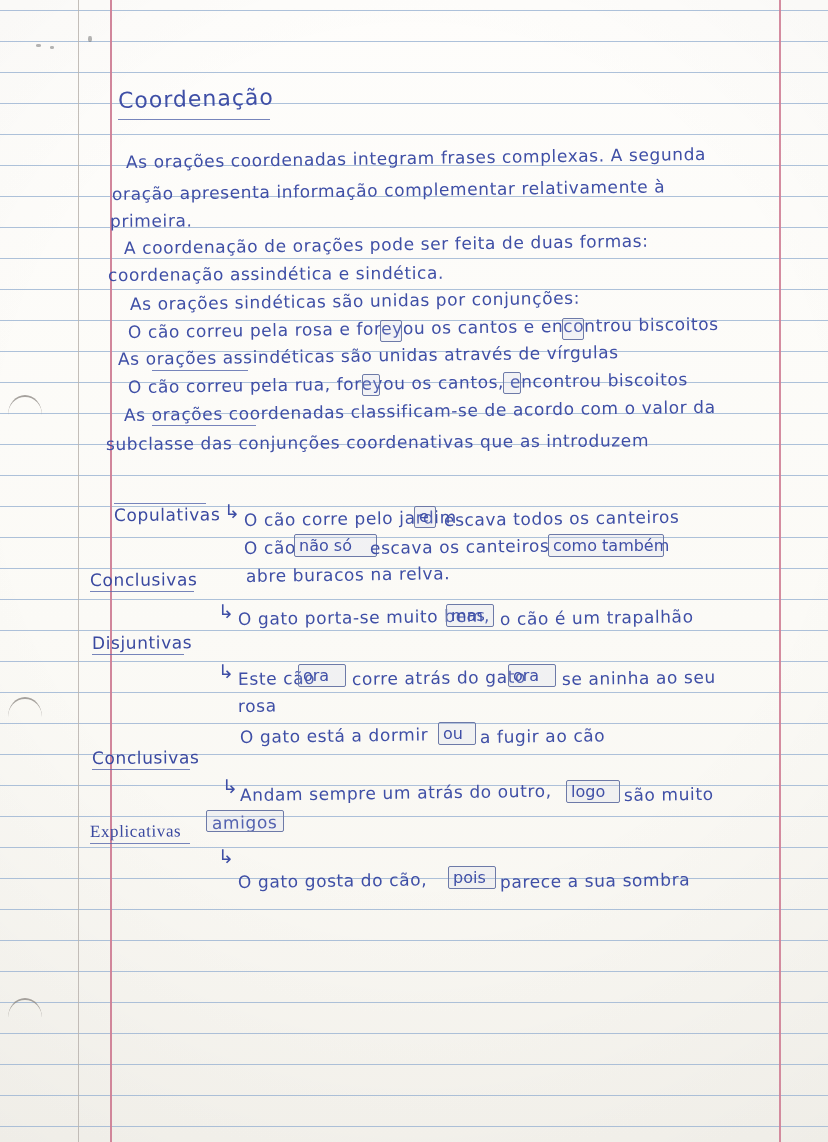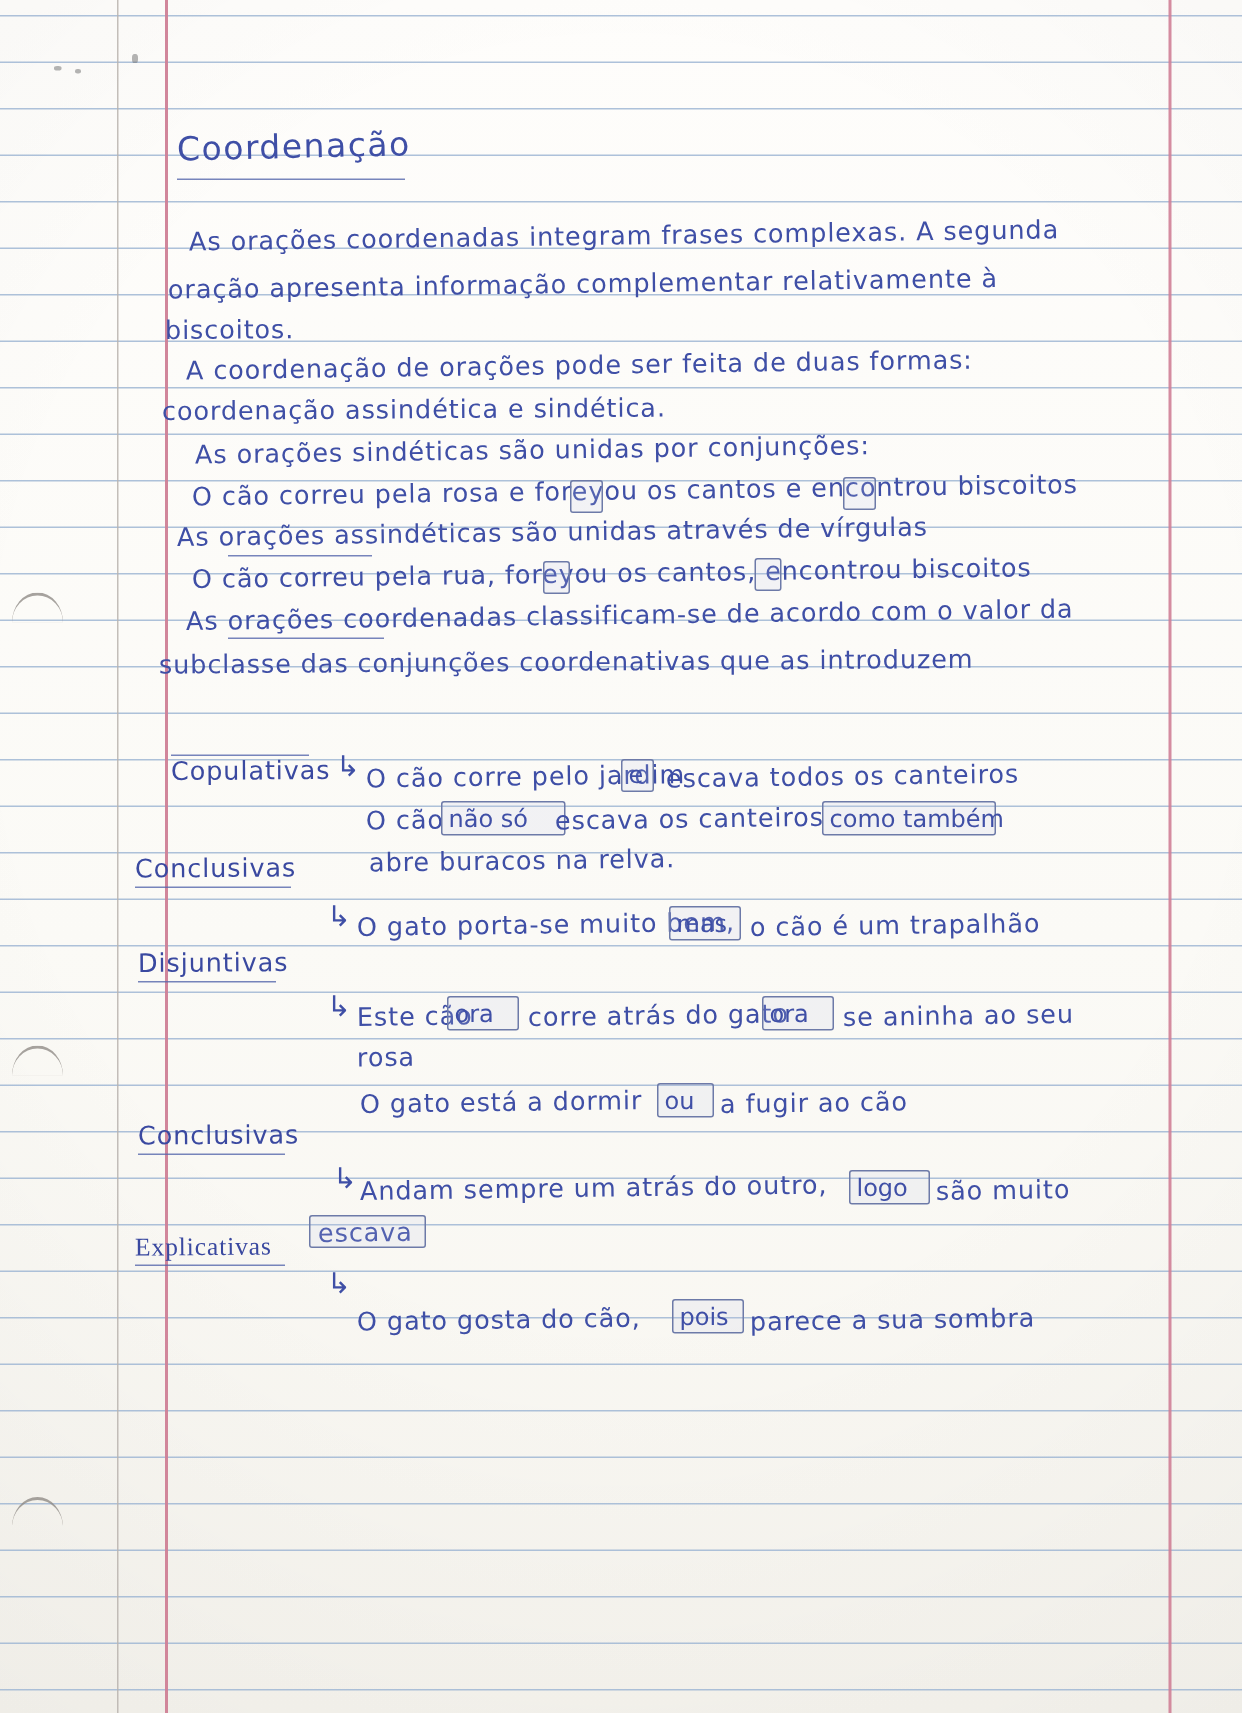--- a/index.html
+++ b/index.html
@@ -207,21 +207,21 @@
   <div class="speck" style="left:50px; top:46px; width:4px; height:3px;"></div>
   <div class="speck" style="left:88px; top:36px; width:4px; height:6px;"></div>
 
   <div class="ink">
 
     <div class="hw title tilt2" style="left:118px; top:88px;">Coordenação</div>
     <div class="uline" style="left:118px; top:119px; width:152px;"></div>
 
     <div class="hw body tilt1" style="left:126px; top:152px;">As orações coordenadas integram frases complexas. A segunda</div>
     <div class="hw body tilt1" style="left:112px; top:184px;">oração apresenta informação complementar relativamente à</div>
-    <div class="hw body tilt3" style="left:110px; top:211px;">biscoitos.</div>
+    <div class="hw body tilt3" style="left:110px; top:211px;">primeira.</div>
 
     <div class="hw body tilt1" style="left:124px; top:238px;">A coordenação de orações pode ser feita de duas formas:</div>
     <div class="hw body tilt3" style="left:108px; top:265px;">coordenação assindética e sindética.</div>
 
     <div class="hw body tilt1" style="left:130px; top:294px;">As orações sindéticas são unidas por conjunções:</div>
 
     <div class="hw body tilt1" style="left:128px; top:322px;">O cão correu pela rosa e foreyou os cantos e encontrou biscoitos</div>
     <div class="boxed" style="left:380px; top:320px; width:22px; height:22px;"></div>
     <div class="boxed" style="left:562px; top:318px; width:22px; height:22px;"></div>
 
@@ -289,21 +289,21 @@
 
     <div class="hw cat tilt3" style="left:92px; top:748px;">Conclusivas</div>
     <div class="uline" style="left:92px; top:769px; width:98px;"></div>
 
     <div class="arrow" style="left:222px; top:775px;">↳</div>
     <div class="hw body tilt1" style="left:240px; top:785px;">Andam sempre um atrás do outro,</div>
     <div class="boxed" style="left:566px; top:780px; width:54px; height:23px;">
       <span class="lbl">logo</span>
     </div>
     <div class="hw body tilt1" style="left:624px; top:785px;">são muito</div>
-    <div class="hw body tilt1" style="left:212px; top:813px;">escava</div>
+    <div class="hw body tilt1" style="left:212px; top:813px;">amigos</div>
     <div class="boxed" style="left:206px; top:810px; width:78px; height:22px;"></div>
 
     <div class="hw cat tilt3" style="left:90px; top:822px;font-family:Liberation Serif, serif;">Explicativas</div>
     <div class="uline" style="left:90px; top:843px; width:100px;"></div>
 
     <div class="arrow" style="left:218px; top:845px;">↳</div>
     <div class="hw body tilt1" style="left:238px; top:872px;">O gato gosta do cão,</div>
     <div class="boxed" style="left:448px; top:866px; width:48px; height:23px;">
       <span class="lbl">pois</span>
     </div>

